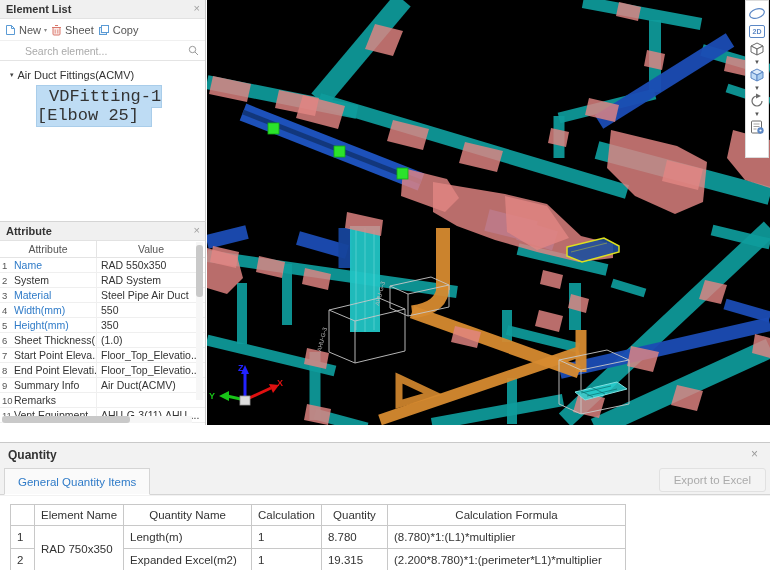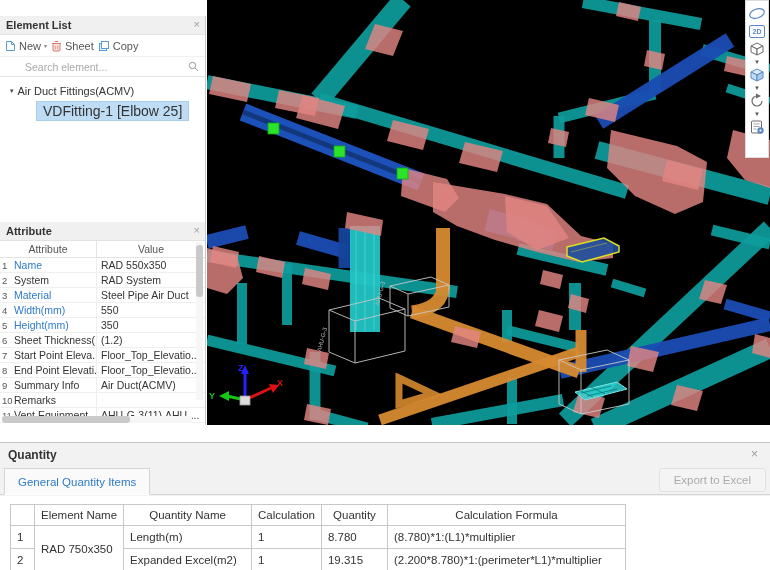--- a/index.html
+++ b/index.html
@@ -3,21 +3,21 @@
 <meta charset="utf-8">
 <style>
   * { margin:0; padding:0; box-sizing:border-box; }
   html,body { width:770px; height:570px; overflow:hidden; background:#fff;
     font-family:"Liberation Sans", sans-serif; }
   .app { position:relative; width:770px; height:570px; background:#fff; }
 
   
   .panel { position:absolute; left:0; width:206px; background:#fff;
     border-right:1px solid #c9c9c9; }
-  #element-list { top:16px; height:222px; border-bottom:1px solid #d5d5d5; }
+  #element-list { top:0; height:222px; border-bottom:1px solid #d5d5d5; }
   #attribute-panel { top:222px; height:203px; }
   .panel-header { position:relative; height:19px; line-height:19px; background:#f0f0f0;
     border-bottom:1px solid #e2e2e2; font-size:11px; font-weight:bold; color:#333;
     padding-left:6px; }
   .panel-close { position:absolute; right:5px; top:0; font-size:11px; color:#a0a0a0;
     font-weight:normal; cursor:default; line-height:17px; }
 
   .el-toolbar { display:flex; align-items:center; height:22px; padding:0 5px; gap:4px;
     font-size:11px; color:#555; border-bottom:1px solid #f0f0f0; }
   .el-toolbar .tbtn { display:flex; align-items:center; gap:3px; }
@@ -25,22 +25,22 @@
   .search-row { position:relative; height:20px; border-bottom:1px solid #e4e4e4;padding-left:20px; }
   .search-row input { width:180px; height:18px; border:none; outline:none; font-size:10.5px;
     color:#666; padding-left:5px; font-family:"Liberation Sans", sans-serif; }
   .search-row input::placeholder { color:#aaa; }
   .search-row svg { position:absolute; right:6px; top:4px; }
 
   .tree { padding-top:6px; font-size:11px; color:#333; }
   .tree-group { padding-left:10px; display:flex; align-items:center; gap:4px; height:16px; }
   .tree-marker { font-size:7px; color:#444; }
   .tree-item { margin:4px 0 0 37px; display:inline-block; }
-  .tree-item span { background:#bedcf4; outline:1px solid #a9cdea; padding:1px 6px;
-    font-size:14px; color:#333; }
+  .tree-item span { background:#bedcf4; outline:1px solid #a9cdea; padding:1px 12px;
+    font-size:17px; color:#333;font-family:Liberation Mono, monospace; }
 
   
   .attr-table { position:relative; font-size:10.5px; color:#333; }
   .attr-head { display:flex; height:17px; line-height:17px; color:#555;
     border-bottom:1px solid #e4e4e4; }
   .attr-head .h1 { width:97px; text-align:center; border-right:1px solid #e4e4e4; }
   .attr-head .h2 { flex:1; text-align:center; }
   .attr-row { display:flex; height:15px; line-height:15px; border-bottom:1px solid #efefef;
     white-space:nowrap; }
   .attr-row .n { width:14px; font-size:9.5px; color:#555; padding-left:2px; }
@@ -168,21 +168,21 @@
         <span class="v">550</span>
       </div>
       <div class="attr-row">
         <span class="n">5</span>
         <span class="a blue">Height(mm)</span>
         <span class="v">350</span>
       </div>
       <div class="attr-row">
         <span class="n">6</span>
         <span class="a">Sheet Thickness(...</span>
-        <span class="v">(1.2)</span>
+        <span class="v">(1.0)</span>
       </div>
       <div class="attr-row">
         <span class="n">7</span>
         <span class="a">Start Point Eleva...</span>
         <span class="v">Floor_Top_Elevatio...</span>
       </div>
       <div class="attr-row">
         <span class="n">8</span>
         <span class="a">End Point Elevati...</span>
         <span class="v">Floor_Top_Elevatio...</span>

